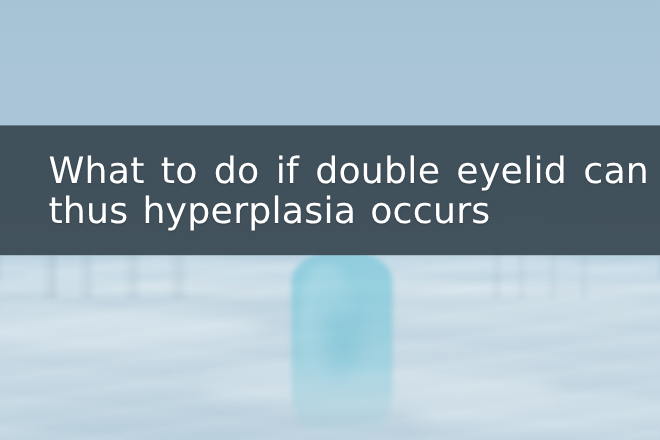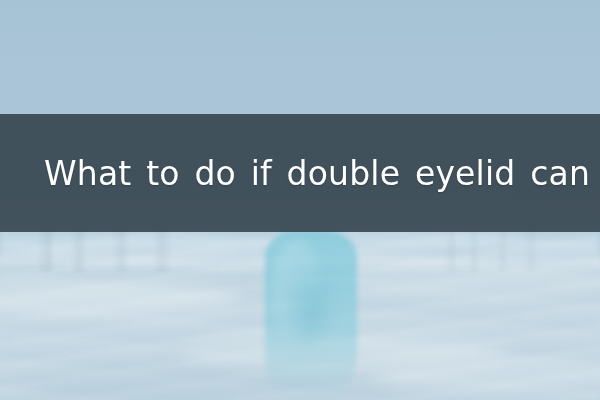--- a/index.html
+++ b/index.html
@@ -224,15 +224,16 @@
   </div>
 
   <div class="subject">
     <div class="body"></div>
     <div class="shade"></div>
     <div class="crease"></div>
   </div>
 
   <div class="caption-band">
     <div class="caption-line line-1">What to do if double eyelid can</div>
+    <div class="caption-line line-2">thus hyperplasia occurs</div>
   </div>
 
 </div>
 
 </body></html>

